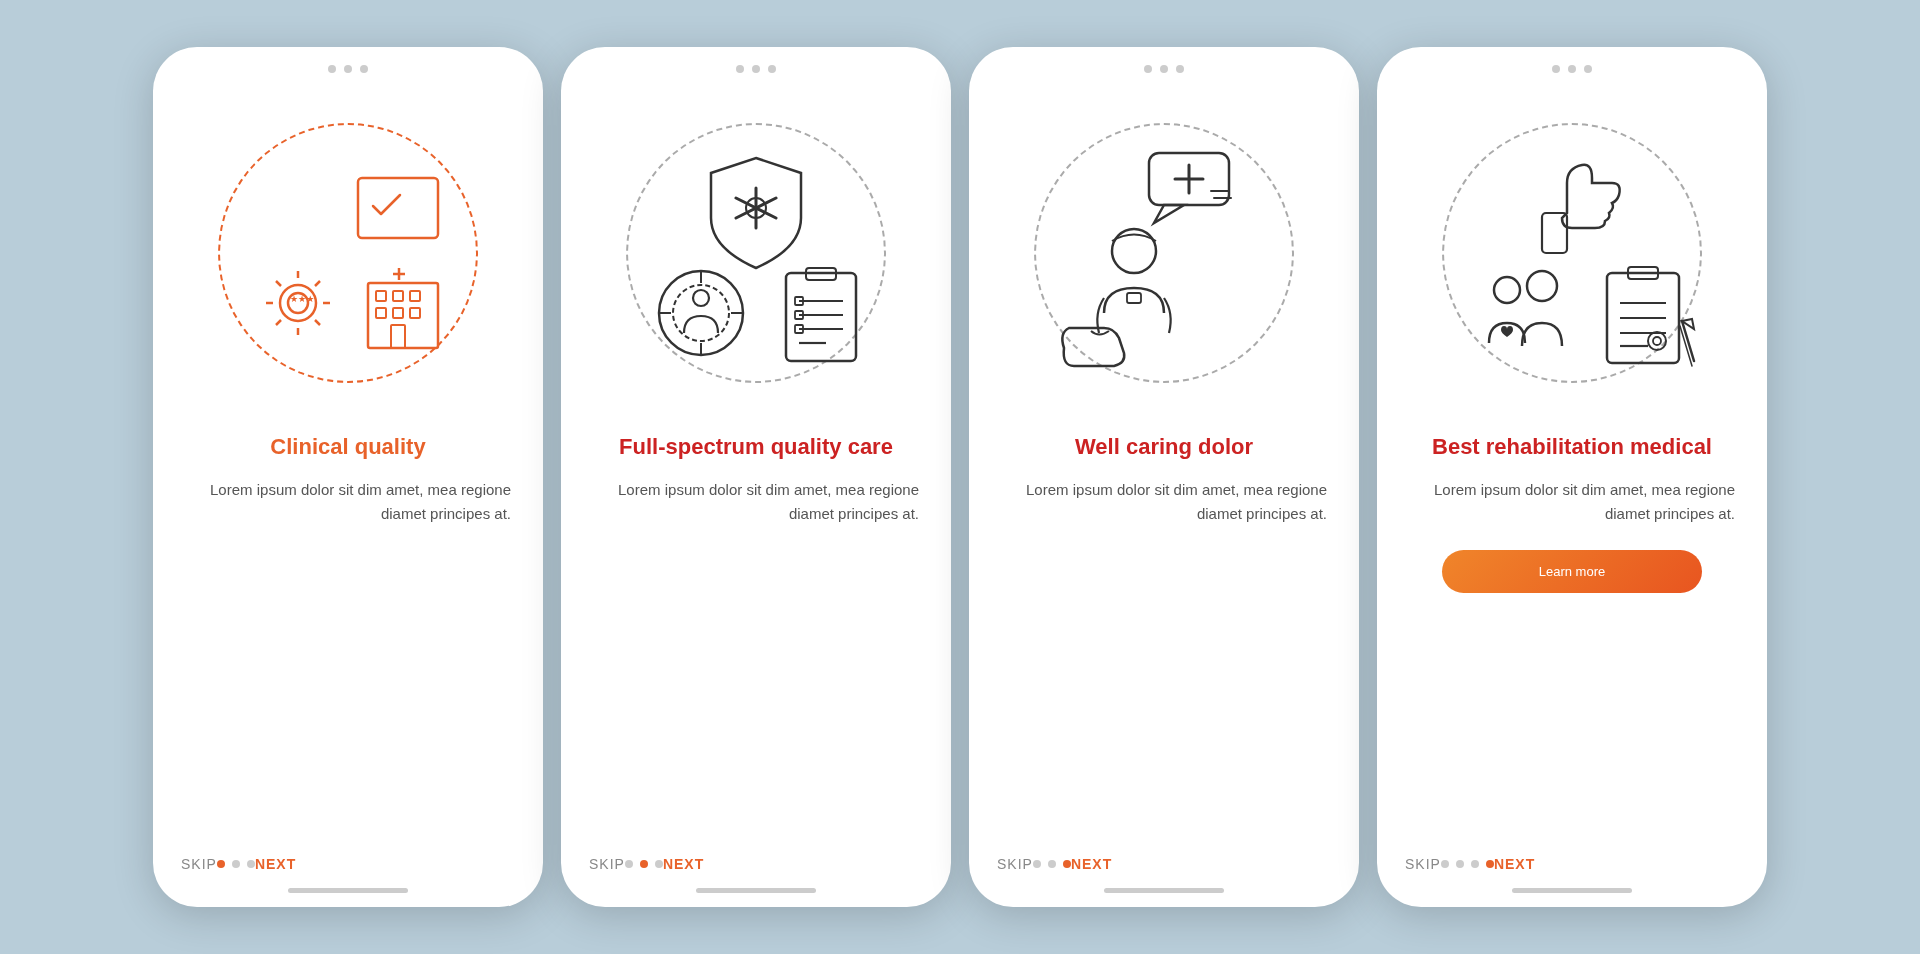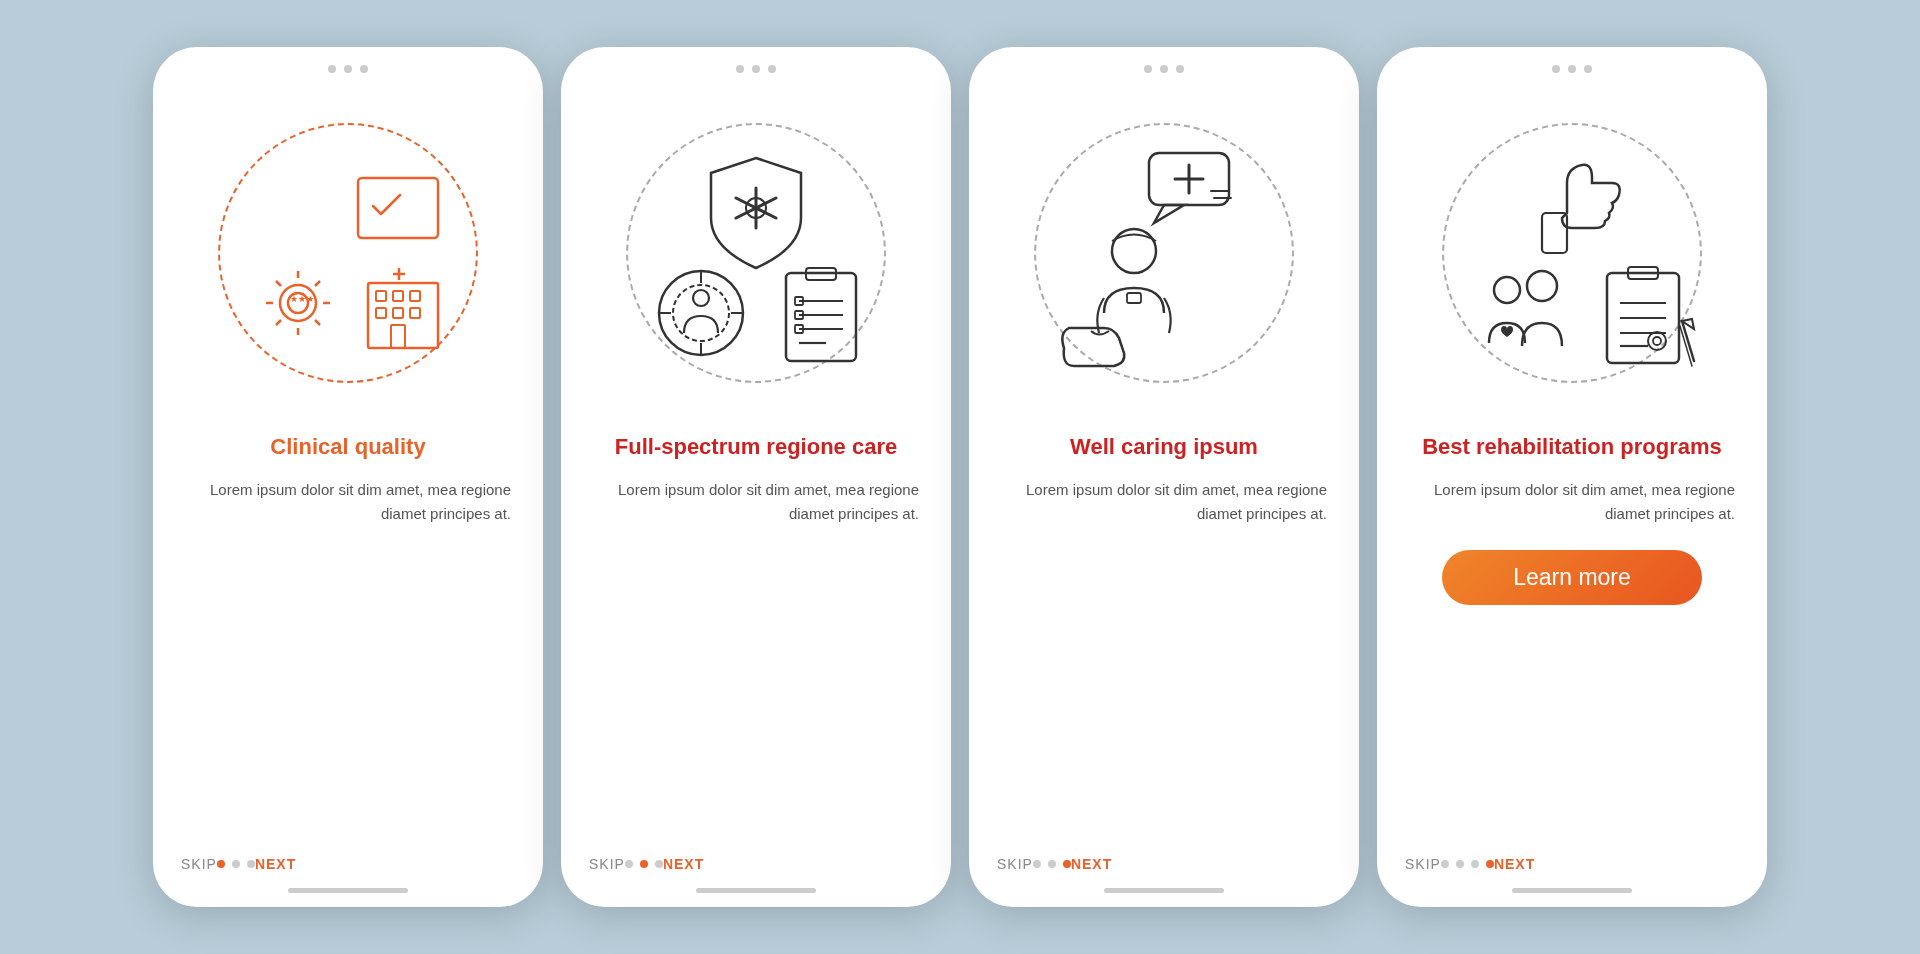--- a/index.html
+++ b/index.html
@@ -99,21 +99,21 @@
       text-align: right;
       line-height: 1.6;
     }
     .learn-more-btn {
       margin-top: 24px;
       background: linear-gradient(135deg, #f0852a, #e85520);
       color: white;
       border: none;
       border-radius: 30px;
       padding: 14px 60px;
-      font-size: 23px;
+      font-size: 13px;
       font-weight: 500;
       cursor: pointer;
       width: 260px;
     }
     
     .nav-bar {
       width: 100%;
       padding: 18px 28px 16px 28px;
       display: flex;
       align-items: center;
@@ -269,21 +269,21 @@
           <line x1="18" y1="66" x2="62" y2="66" stroke="#333" stroke-width="2.2"></line>
           <line x1="18" y1="80" x2="45" y2="80" stroke="#333" stroke-width="2.2"></line>
 
           <rect x="14" y="34" width="8" height="8" rx="1" fill="none" stroke="#333" stroke-width="1.8"></rect>
           <rect x="14" y="48" width="8" height="8" rx="1" fill="none" stroke="#333" stroke-width="1.8"></rect>
           <rect x="14" y="62" width="8" height="8" rx="1" fill="none" stroke="#333" stroke-width="1.8"></rect>
         </g>
       </svg>
     </div>
     <div class="phone-content">
-      <div class="card-title red">Full-spectrum regione care</div>
+      <div class="card-title red">Full-spectrum quality care</div>
       <div class="card-desc">Lorem ipsum dolor sit dim amet, mea regione diamet principes at.</div>
     </div>
     <div class="nav-bar">
       <span class="nav-skip">SKIP</span>
       <div class="nav-dots">
         <div class="nav-dot"></div>
         <div class="nav-dot active"></div>
         <div class="nav-dot"></div>
       </div>
       <span class="nav-next">NEXT</span>
@@ -327,21 +327,21 @@
 
           <path d="M2 108 Q10 115 20 108" fill="none" stroke="#333" stroke-width="2"></path>
         </g>
 
         <g transform="translate(20,175)">
           <path d="M10 50 Q5 35 15 30 L50 30 Q60 30 65 40 L70 55 Q72 65 60 68 L20 68 Q8 68 10 50Z" fill="none" stroke="#333" stroke-width="2.5"></path>
         </g>
       </svg>
     </div>
     <div class="phone-content">
-      <div class="card-title red">Well caring ipsum</div>
+      <div class="card-title red">Well caring dolor</div>
       <div class="card-desc">Lorem ipsum dolor sit dim amet, mea regione diamet principes at.</div>
     </div>
     <div class="nav-bar">
       <span class="nav-skip">SKIP</span>
       <div class="nav-dots">
         <div class="nav-dot"></div>
         <div class="nav-dot"></div>
         <div class="nav-dot active"></div>
       </div>
       <span class="nav-next">NEXT</span>
@@ -390,21 +390,21 @@
           <circle cx="55" cy="80" r="9" fill="none" stroke="#333" stroke-width="2"></circle>
           <circle cx="55" cy="80" r="4" fill="none" stroke="#333" stroke-width="1.8"></circle>
 
           <line x1="80" y1="60" x2="92" y2="100" stroke="#333" stroke-width="2.5" stroke-linecap="round"></line>
           <line x1="78" y1="65" x2="90" y2="105" stroke="#333" stroke-width="1.5" stroke-linecap="round"></line>
           <polygon points="80,60 90,58 92,68" fill="none" stroke="#333" stroke-width="2"></polygon>
         </g>
       </svg>
     </div>
     <div class="phone-content">
-      <div class="card-title red">Best rehabilitation programs</div>
+      <div class="card-title red">Best rehabilitation medical</div>
       <div class="card-desc">Lorem ipsum dolor sit dim amet, mea regione diamet principes at.</div>
       <button class="learn-more-btn">Learn more</button>
     </div>
     <div class="nav-bar">
       <span class="nav-skip">SKIP</span>
       <div class="nav-dots">
         <div class="nav-dot"></div>
         <div class="nav-dot"></div>
         <div class="nav-dot"></div>
         <div class="nav-dot active"></div>

